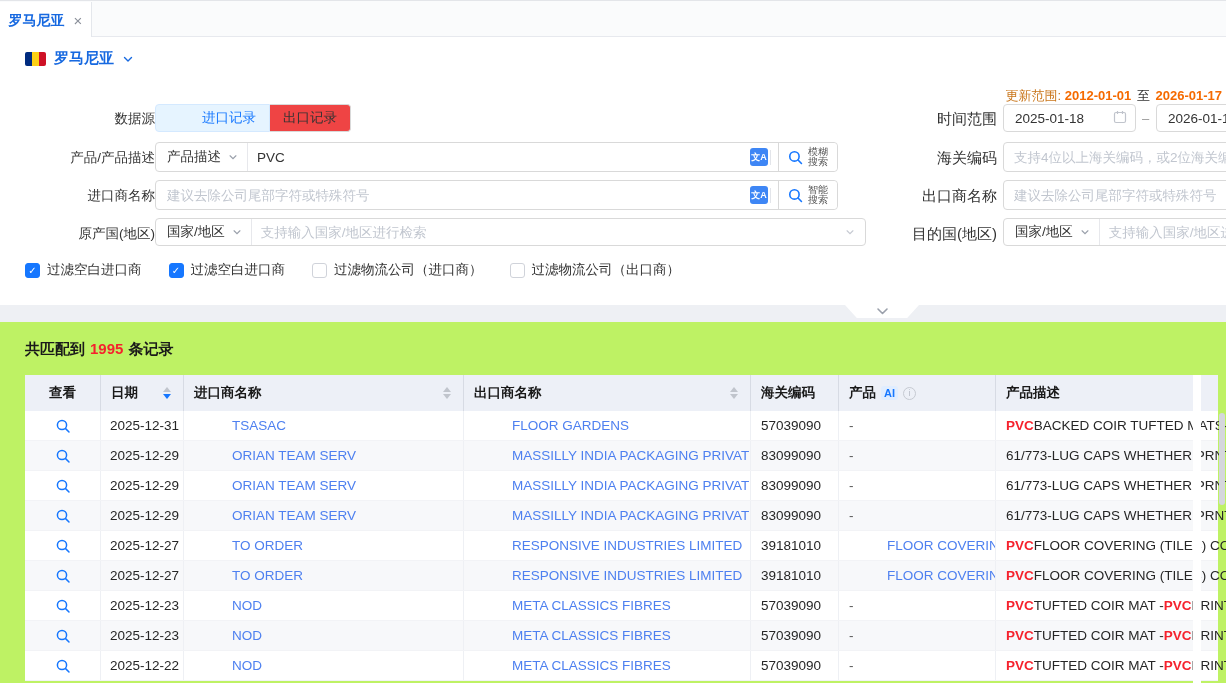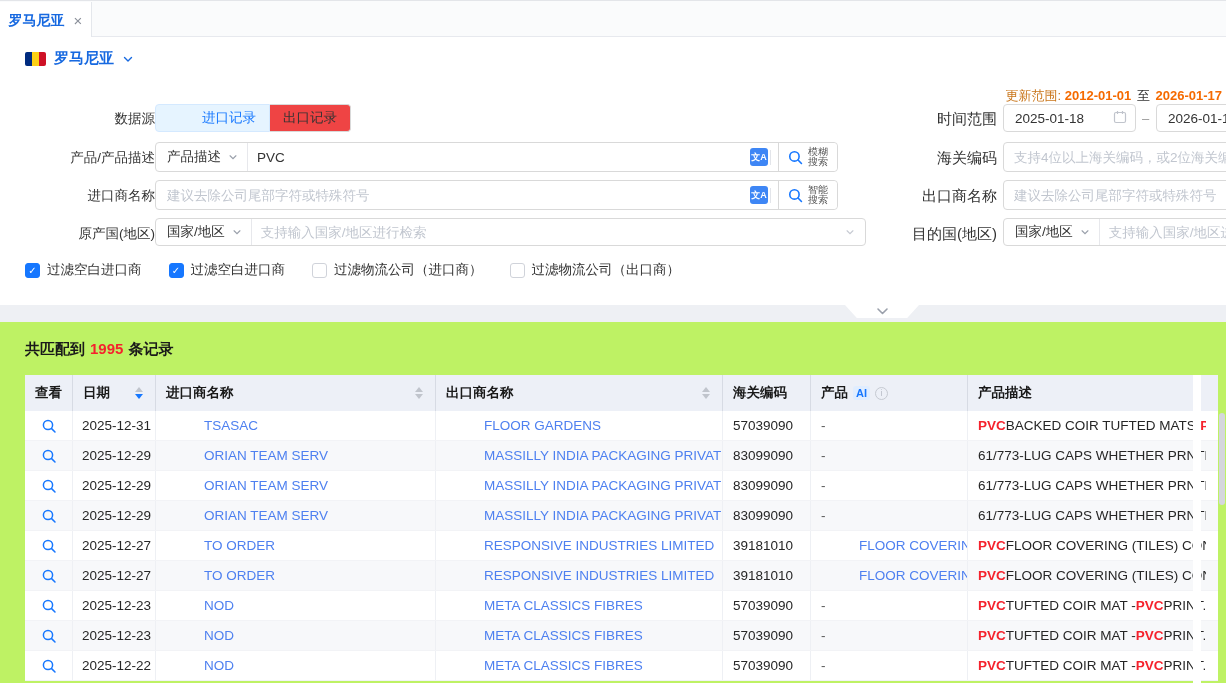--- a/index.html
+++ b/index.html
@@ -80,21 +80,21 @@
   .caret .dn.on { border-top-color:#1677ff; }
   .ai-badge { background:#e0edff; color:#1677ff; font-size:11px; font-weight:700; border-radius:3px; padding:1px 3px; margin-left:5px; }
   .info-i { width:13px; height:13px; border:1px solid #c6cad2; border-radius:50%; color:#b9bec8; font-size:9px; line-height:11px; text-align:center; margin-left:5px; font-style:normal; font-weight:400; }
 
   .trow { display:flex; height:30px; align-items:stretch; border-bottom:1px solid #f2f3f6; background:#fff; }
   .trow:nth-child(even) { background:#f7f8fa; }
   .cell { display:flex; align-items:center; font-size:13.5px; color:#262626; padding-left:10px; border-right:1px solid #eef0f4; white-space:nowrap; overflow:hidden; }
   .cell:last-child { border-right:none; }
   .cell.center { justify-content:center; padding-left:0; }
   
-  .thead > :nth-child(1), .trow > :nth-child(1) { width:48px; flex:none; }
+  .thead > :nth-child(1), .trow > :nth-child(1) { width:76px; flex:none; }
   .thead > :nth-child(2), .trow > :nth-child(2) { width:83px; flex:none; }
   .thead > :nth-child(3), .trow > :nth-child(3) { width:280px; flex:none; }
   .thead > :nth-child(4), .trow > :nth-child(4) { width:287px; flex:none; }
   .thead > :nth-child(5), .trow > :nth-child(5) { width:88px; flex:none; }
   .thead > :nth-child(6), .trow > :nth-child(6) { width:157px; flex:none; }
   .thead > :nth-child(7), .trow > :nth-child(7) { width:238px; flex:none; }
   .trow > :nth-child(2) { padding-left:9px; }
 
   .link { color:#4e80f0; text-decoration:none; cursor:pointer; overflow:hidden; text-overflow:clip; white-space:nowrap;margin-left:38px; }
   .dash { color:#595959; }

